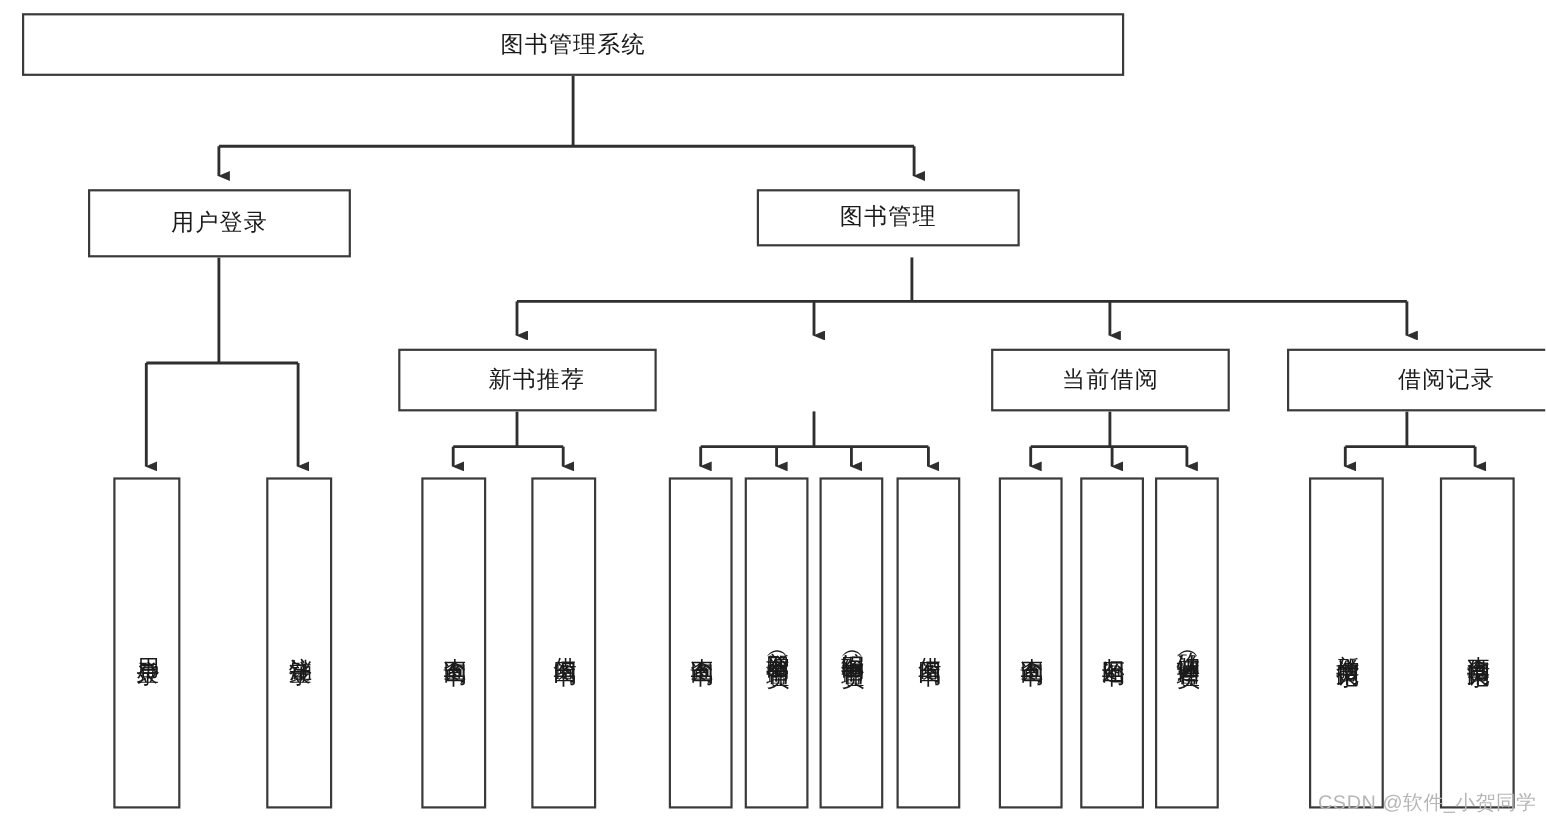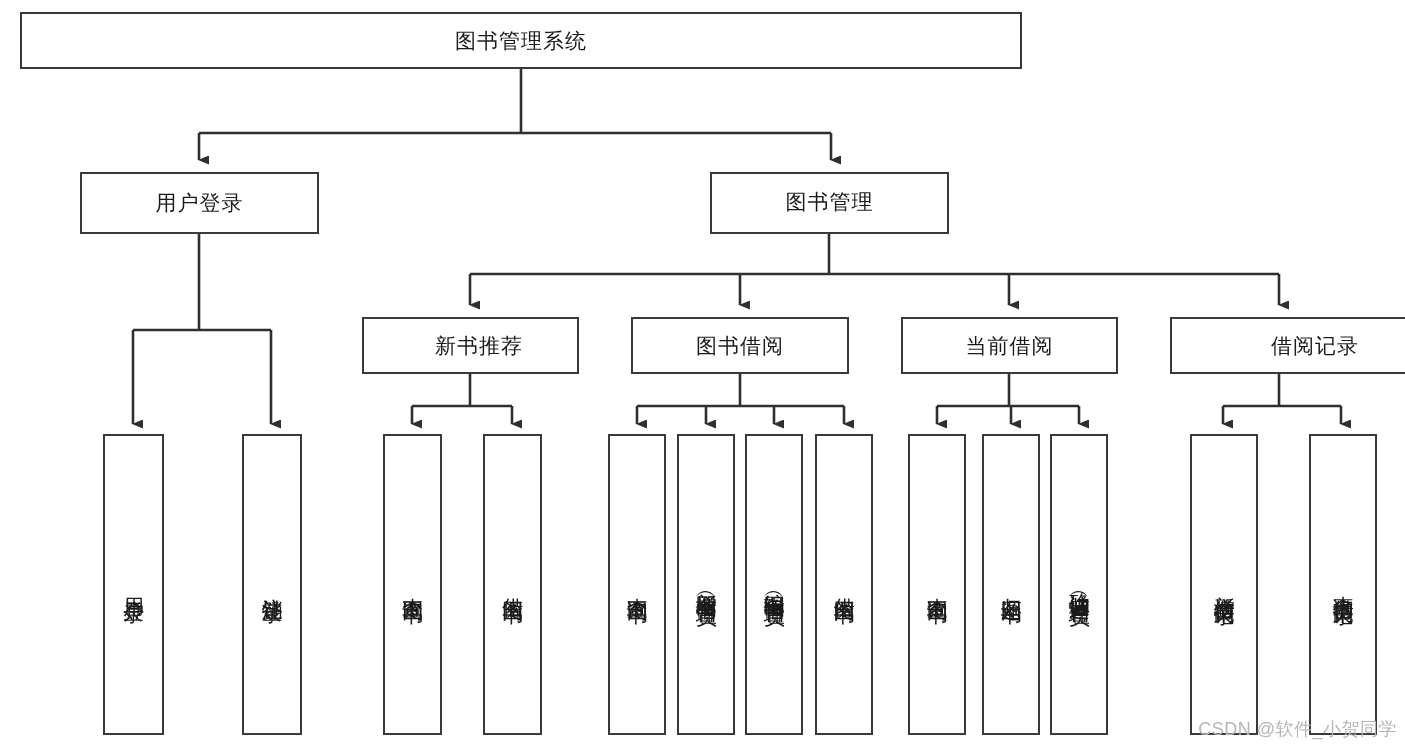--- a/index.html
+++ b/index.html
@@ -125,31 +125,28 @@
   </svg>
 
   <div class="node horiz" style="left:20px; top:12px; width:1002px; height:57px;">
     <span class="label">图书管理系统</span>
   </div>
 
   <div class="node horiz" style="left:80px; top:172px; width:239px; height:62px;">
     <span class="label">用户登录</span>
   </div>
 
-  <div class="node horiz" style="left:710px; top:172px; width:239px; height:62px;font-family:Liberation Serif, serif;">
+  <div class="node horiz" style="left:688px; top:172px; width:239px; height:52px;">
     <span class="label">图书管理</span>
   </div>
 
-  <div class="node horiz" style="left:362px; top:317px; width:217px; height:57px;padding-left:17px;">
+  <div class="node horiz" style="left:362px; top:317px; width:235px; height:57px;padding-left:17px;">
     <span class="label">新书推荐</span>
   </div>
 
-  <div class="node horiz" style="left:631px; top:317px; width:218px; height:57px;">
-    <span class="label">图书借阅</span>
-  </div>
 
   <div class="node horiz" style="left:901px; top:317px; width:217px; height:57px;text-align:center;">
     <span class="label">当前借阅</span>
   </div>
 
   <div class="node horiz" style="left:1170px; top:317px; width:244px; height:57px;padding-left:46px;">
     <span class="label">借阅记录</span>
   </div>
 
   <div class="node vert" style="left:103px; top:434px; width:61px; height:301px;">

